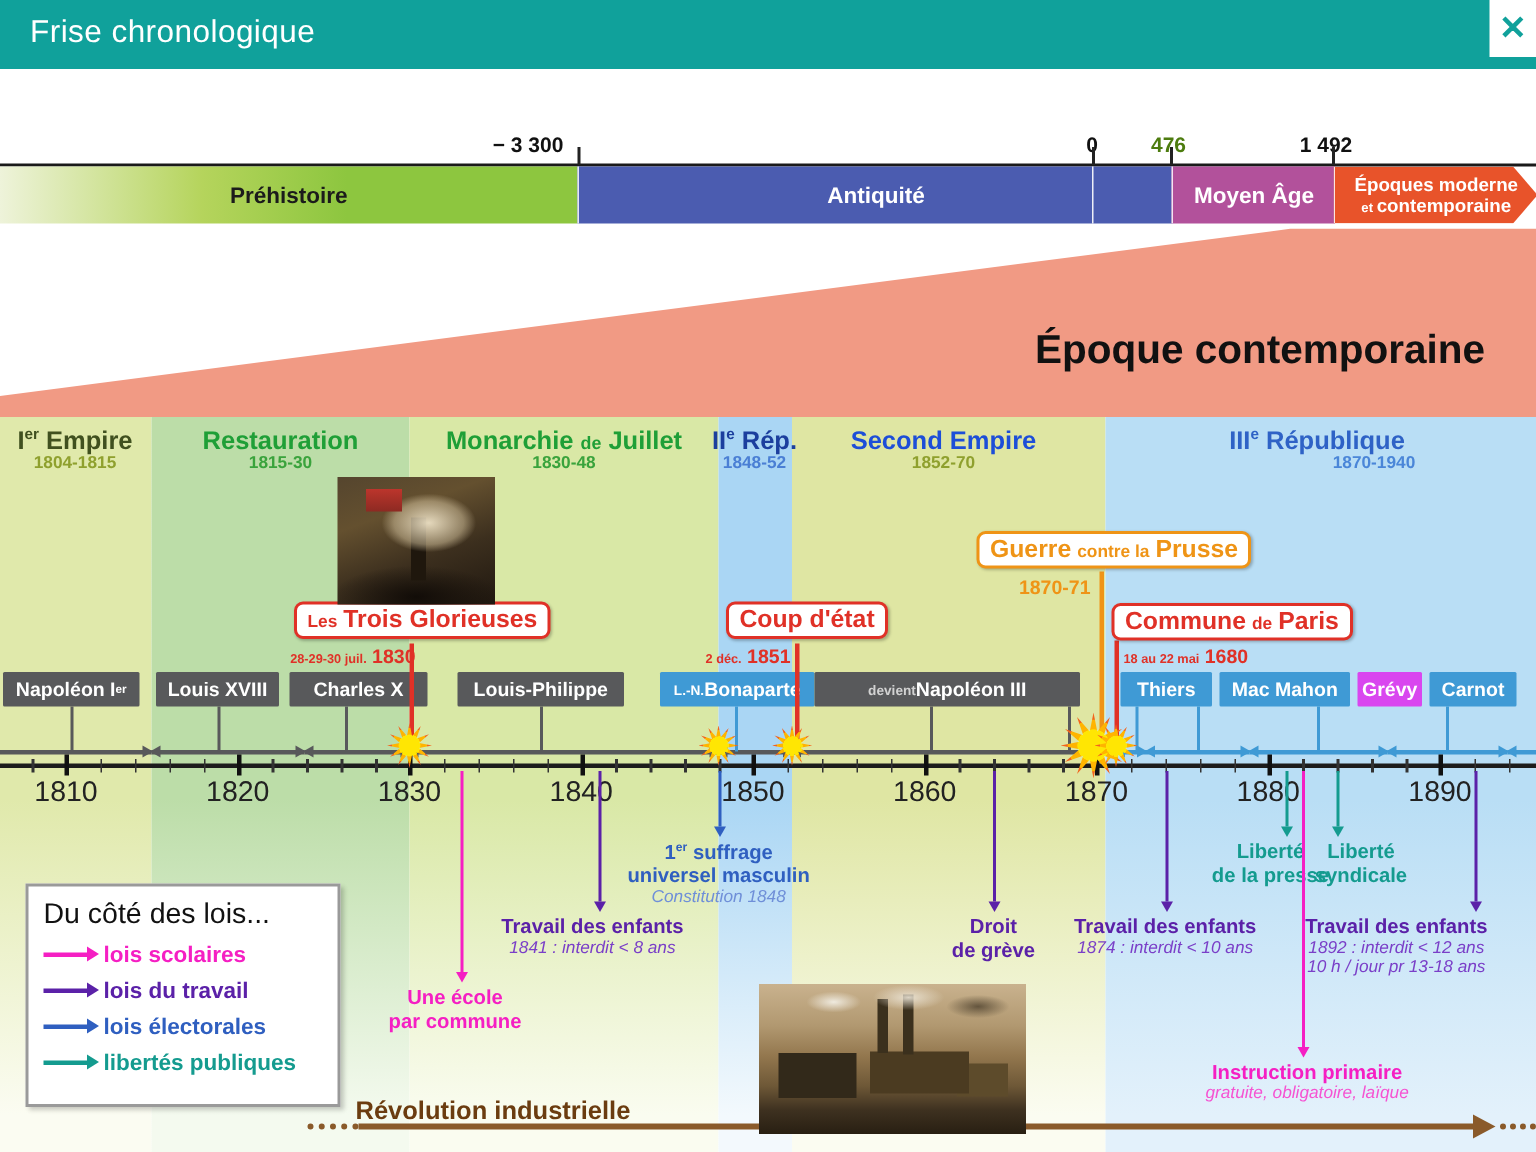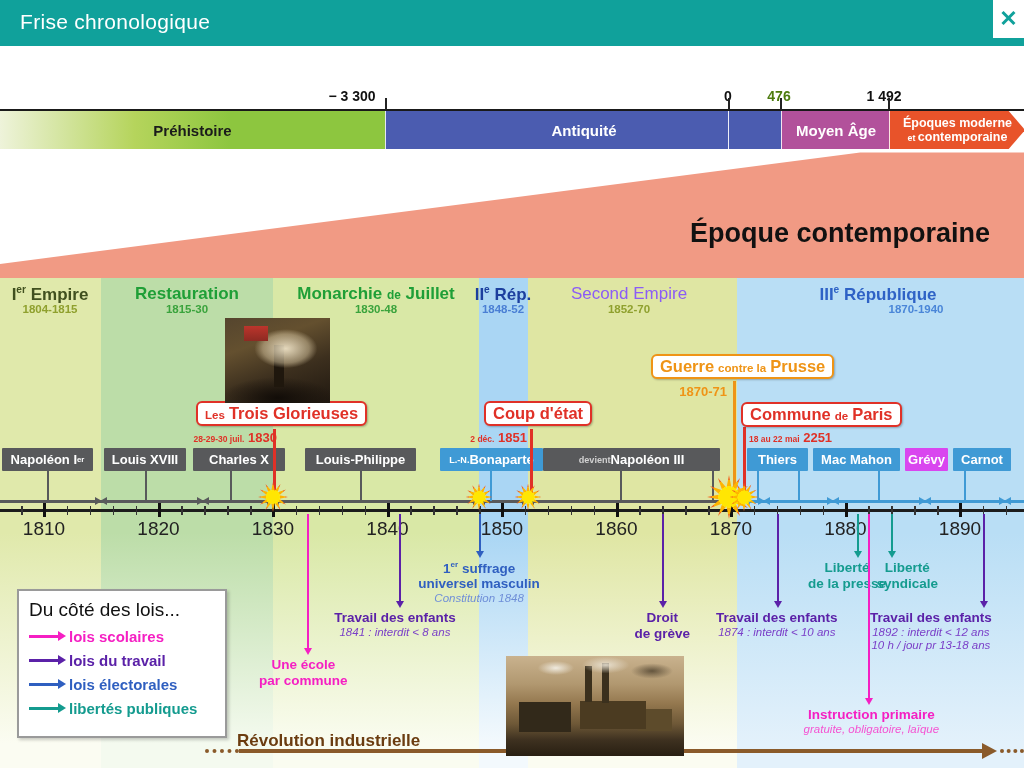--- a/index.html
+++ b/index.html
@@ -101,21 +101,21 @@
       <div class="abs" style="left: 528px; top: 278px; width: 209px; height: 490px; background: linear-gradient(rgb(223, 230, 163) 0%, rgb(223, 230, 163) 52%, rgb(251, 252, 241) 95%);"></div>
       <div class="abs" style="left: 737px; top: 278px; width: 287px; height: 490px; background: linear-gradient(rgb(185, 222, 245) 0%, rgb(185, 222, 245) 52%, rgb(227, 241, 251) 95%);"></div>
       <div class="abs" style="left: -80px; top: 284px; width: 260px; text-align: center; font-size: 17px; font-weight: bold; color: rgb(64, 80, 31); white-space: nowrap;"><span class="">I</span><span class="sup">er</span><span class=""> Empire</span></div>
       <div class="abs" style="left: -30px; top: 303px; width: 160px; text-align: center; font-size: 11.5px; font-weight: bold; color: rgb(143, 160, 46);">1804-1815</div>
       <div class="abs" style="left: 57px; top: 284px; width: 260px; text-align: center; font-size: 17px; font-weight: bold; color: rgb(31, 159, 55); white-space: nowrap;"><span class="">Restauration</span></div>
       <div class="abs" style="left: 107px; top: 303px; width: 160px; text-align: center; font-size: 11.5px; font-weight: bold; color: rgb(58, 163, 60);">1815-30</div>
       <div class="abs" style="left: 246px; top: 284px; width: 260px; text-align: center; font-size: 17px; font-weight: bold; color: rgb(31, 159, 55); white-space: nowrap;"><span class="">Monarchie </span><span class=" small">de</span><span class=""> Juillet</span></div>
       <div class="abs" style="left: 296px; top: 303px; width: 160px; text-align: center; font-size: 11.5px; font-weight: bold; color: rgb(58, 163, 60);">1830-48</div>
       <div class="abs" style="left: 373px; top: 284px; width: 260px; text-align: center; font-size: 17px; font-weight: bold; color: rgb(28, 63, 158); white-space: nowrap;"><span class="">II</span><span class="sup">e</span><span class=""> Rép.</span></div>
       <div class="abs" style="left: 423px; top: 303px; width: 160px; text-align: center; font-size: 11.5px; font-weight: bold; color: rgb(74, 127, 212);">1848-52</div>
-      <div class="abs" style="left: 499px; top: 284px; width: 260px; text-align: center; font-size: 17px; font-weight: normal; color: #8b5cf6; white-space: nowrap;"><span class="">Second Empire</span></div>
+      <div class="abs" style="left: 499px; top: 284px; width: 260px; text-align: center; font-size: 17px; font-weight: bold; color: #1d4ed8; white-space: nowrap;"><span class="">Second Empire</span></div>
       <div class="abs" style="left: 549px; top: 303px; width: 160px; text-align: center; font-size: 11.5px; font-weight: bold; color: rgb(143, 160, 46);">1852-70</div>
       <div class="abs" style="left: 748px; top: 284px; width: 260px; text-align: center; font-size: 17px; font-weight: bold; color: rgb(46, 98, 198); white-space: nowrap;"><span class="">III</span><span class="sup">e</span><span class=""> République</span></div>
       <div class="abs" style="left: 836px; top: 303px; width: 160px; text-align: center; font-size: 11.5px; font-weight: bold; color: rgb(74, 134, 216);">1870-1940</div>
       <div class="seg" style="left: 0px; width: 101px; background: rgb(88, 89, 91);">
         <i style="right: -1px; border-left: 7px solid rgb(88, 89, 91);"></i>
       </div>
       <div class="seg" style="left: 101px; width: 102px; background: rgb(88, 89, 91);">
         <i style="left: -1px; border-right: 7px solid rgb(88, 89, 91);"></i>
         <i style="right: -1px; border-left: 7px solid rgb(88, 89, 91);"></i>
       </div>
@@ -207,21 +207,21 @@
         <span class="small">contre la</span>
         <span class="">Prusse</span>
       </div>
       <div class="abs" style="top: 384px; color: rgb(239, 148, 22); font-size: 13px; font-weight: bold; white-space: nowrap; z-index: 4; right: 297px;"><span class="">1870-71</span></div>
       <div class="abs" style="left: 743px; top: 427px; width: 2.5px; height: 67px; background: rgb(224, 49, 39); z-index: 3;"></div>
       <div class="evt" style="left: 741px; top: 402px; color: rgb(224, 49, 39); border-color: rgb(224, 49, 39); font-size: 16.5px; z-index: 4;">
         <span class="">Commune</span>
         <span class="small">de</span>
         <span class="">Paris</span>
       </div>
-      <div class="abs" style="top: 430px; color: rgb(224, 49, 39); font-size: 13px; font-weight: bold; white-space: nowrap; z-index: 4; left: 749px;"><span class=" small" style="font-size: 8.5px;">18 au 22 mai</span><span class=""> 2251</span></div>
+      <div class="abs" style="top: 430px; color: rgb(224, 49, 39); font-size: 13px; font-weight: bold; white-space: nowrap; z-index: 4; left: 749px;"><span class=" small" style="font-size: 8.5px;">18 au 22 mai</span><span class=""> 1680</span></div>
       <div class="abs" style="left: 0px; top: 509px; width: 1024px; height: 3px; background: rgb(28, 28, 28);"></div>
       <div class="abs" style="left: 21.1px; top: 506px; width: 1.5px; height: 9px; background: rgb(51, 51, 51);"></div>
       <div class="abs" style="left: 66.9px; top: 506px; width: 1.5px; height: 9px; background: rgb(51, 51, 51);"></div>
       <div class="abs" style="left: 89.8px; top: 506px; width: 1.5px; height: 9px; background: rgb(51, 51, 51);"></div>
       <div class="abs" style="left: 112.7px; top: 506px; width: 1.5px; height: 9px; background: rgb(51, 51, 51);"></div>
       <div class="abs" style="left: 135.6px; top: 506px; width: 1.5px; height: 9px; background: rgb(51, 51, 51);"></div>
       <div class="abs" style="left: 181.4px; top: 506px; width: 1.5px; height: 9px; background: rgb(51, 51, 51);"></div>
       <div class="abs" style="left: 204.3px; top: 506px; width: 1.5px; height: 9px; background: rgb(51, 51, 51);"></div>
       <div class="abs" style="left: 227.2px; top: 506px; width: 1.5px; height: 9px; background: rgb(51, 51, 51);"></div>
       <div class="abs" style="left: 250.1px; top: 506px; width: 1.5px; height: 9px; background: rgb(51, 51, 51);"></div>

